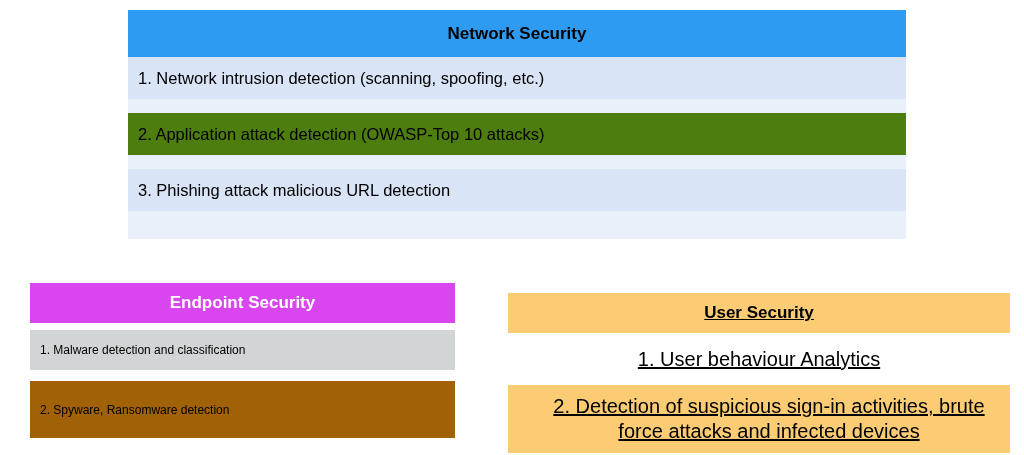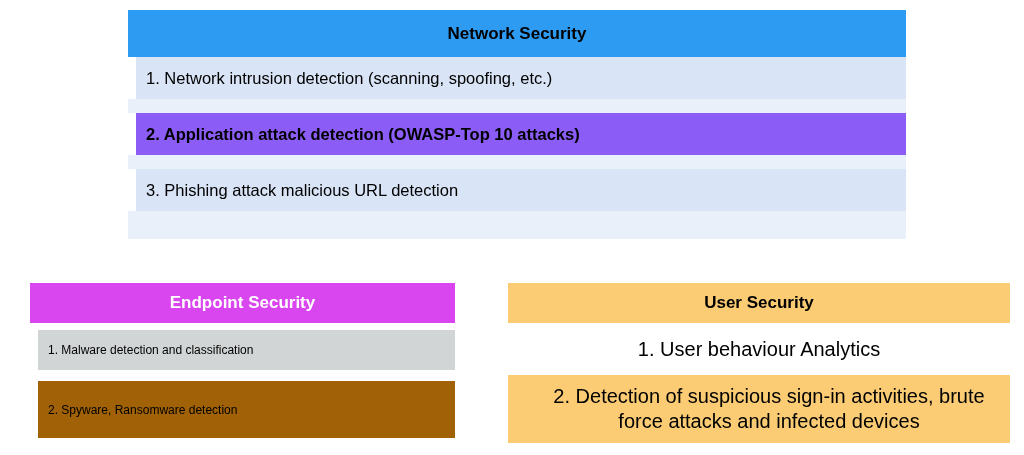--- a/index.html
+++ b/index.html
@@ -28,57 +28,57 @@
     font-size: 17px;
     color: #000000;
   }
   .hdr.light-text { color: #ffffff; }
   .row {
     display: flex;
     align-items: center;
     font-size: 16.5px;
     color: #000000;
   }
-  .row.left { justify-content: flex-start; padding-left: 10px; margin-left: 8px; }
+  .row.left { justify-content: flex-start; padding-left: 10px; }
   .row.center { justify-content: center; text-align: center; line-height: 1.25; padding: 0 8px; }
   .spacer { flex: none; }
 
   
   #network { left: 128px; top: 10px; width: 778px; }
   #network .hdr { height: 47px; }
   #network .row { height: 42px; }
   #network .spacer { height: 14px; }
   #network .filler { height: 28px; }
 
   
   #endpoint { left: 30px; top: 283px; width: 425px; }
   #endpoint .hdr { height: 40px; }
   #endpoint .row { font-size: 12px; }
   #endpoint .row-1 { height: 40px; }
   #endpoint .row-2 { height: 57px; }
   #endpoint .gap-a { height: 7px; background: #ffffff; }
   #endpoint .gap-b { height: 11px; background: #ffffff; }
 
   
-  #user { left: 508px; top: 283px; width: 502px; }
+  #user { left: 508px; top: 293px; width: 502px; text-decoration: underline; }
   #user .hdr { height: 40px; }
   #user .row { font-size: 20px; }
   #user .row-1 { height: 52px; }
   #user .row-2 { height: 68px; padding-left: 28px; }
 </style>
 </head>
 <body>
 
 <div class="canvas">
 
   <section class="sec-table" id="network">
     <div class="hdr" style="background-color: rgb(46, 155, 243);">Network Security</div>
     <div class="row left" style="background-color: rgb(217, 228, 246);">1. Network intrusion detection (scanning, spoofing, etc.)</div>
     <div class="spacer" style="background-color: rgb(234, 240, 250);"></div>
-    <div class="row left" style="background-color: #8b5cf6; font-weight: bold;">2. Application attack detection (OWASP-Top 10 attacks)</div>
+    <div class="row left" style="background-color: #4d7c0f;">2. Application attack detection (OWASP-Top 10 attacks)</div>
     <div class="spacer" style="background-color: rgb(234, 240, 250);"></div>
     <div class="row left" style="background-color: rgb(217, 228, 246);">3. Phishing attack malicious URL detection</div>
     <div class="filler" style="background-color: rgb(234, 240, 250);"></div>
   </section>
 
   <section class="sec-table" id="endpoint">
     <div class="hdr light-text" style="background-color: #d946ef;">Endpoint Security</div>
     <div class="gap-a"></div>
     <div class="row left row-1" style="background-color: rgb(210, 213, 213);">1. Malware detection and classification</div>
     <div class="gap-b"></div>

